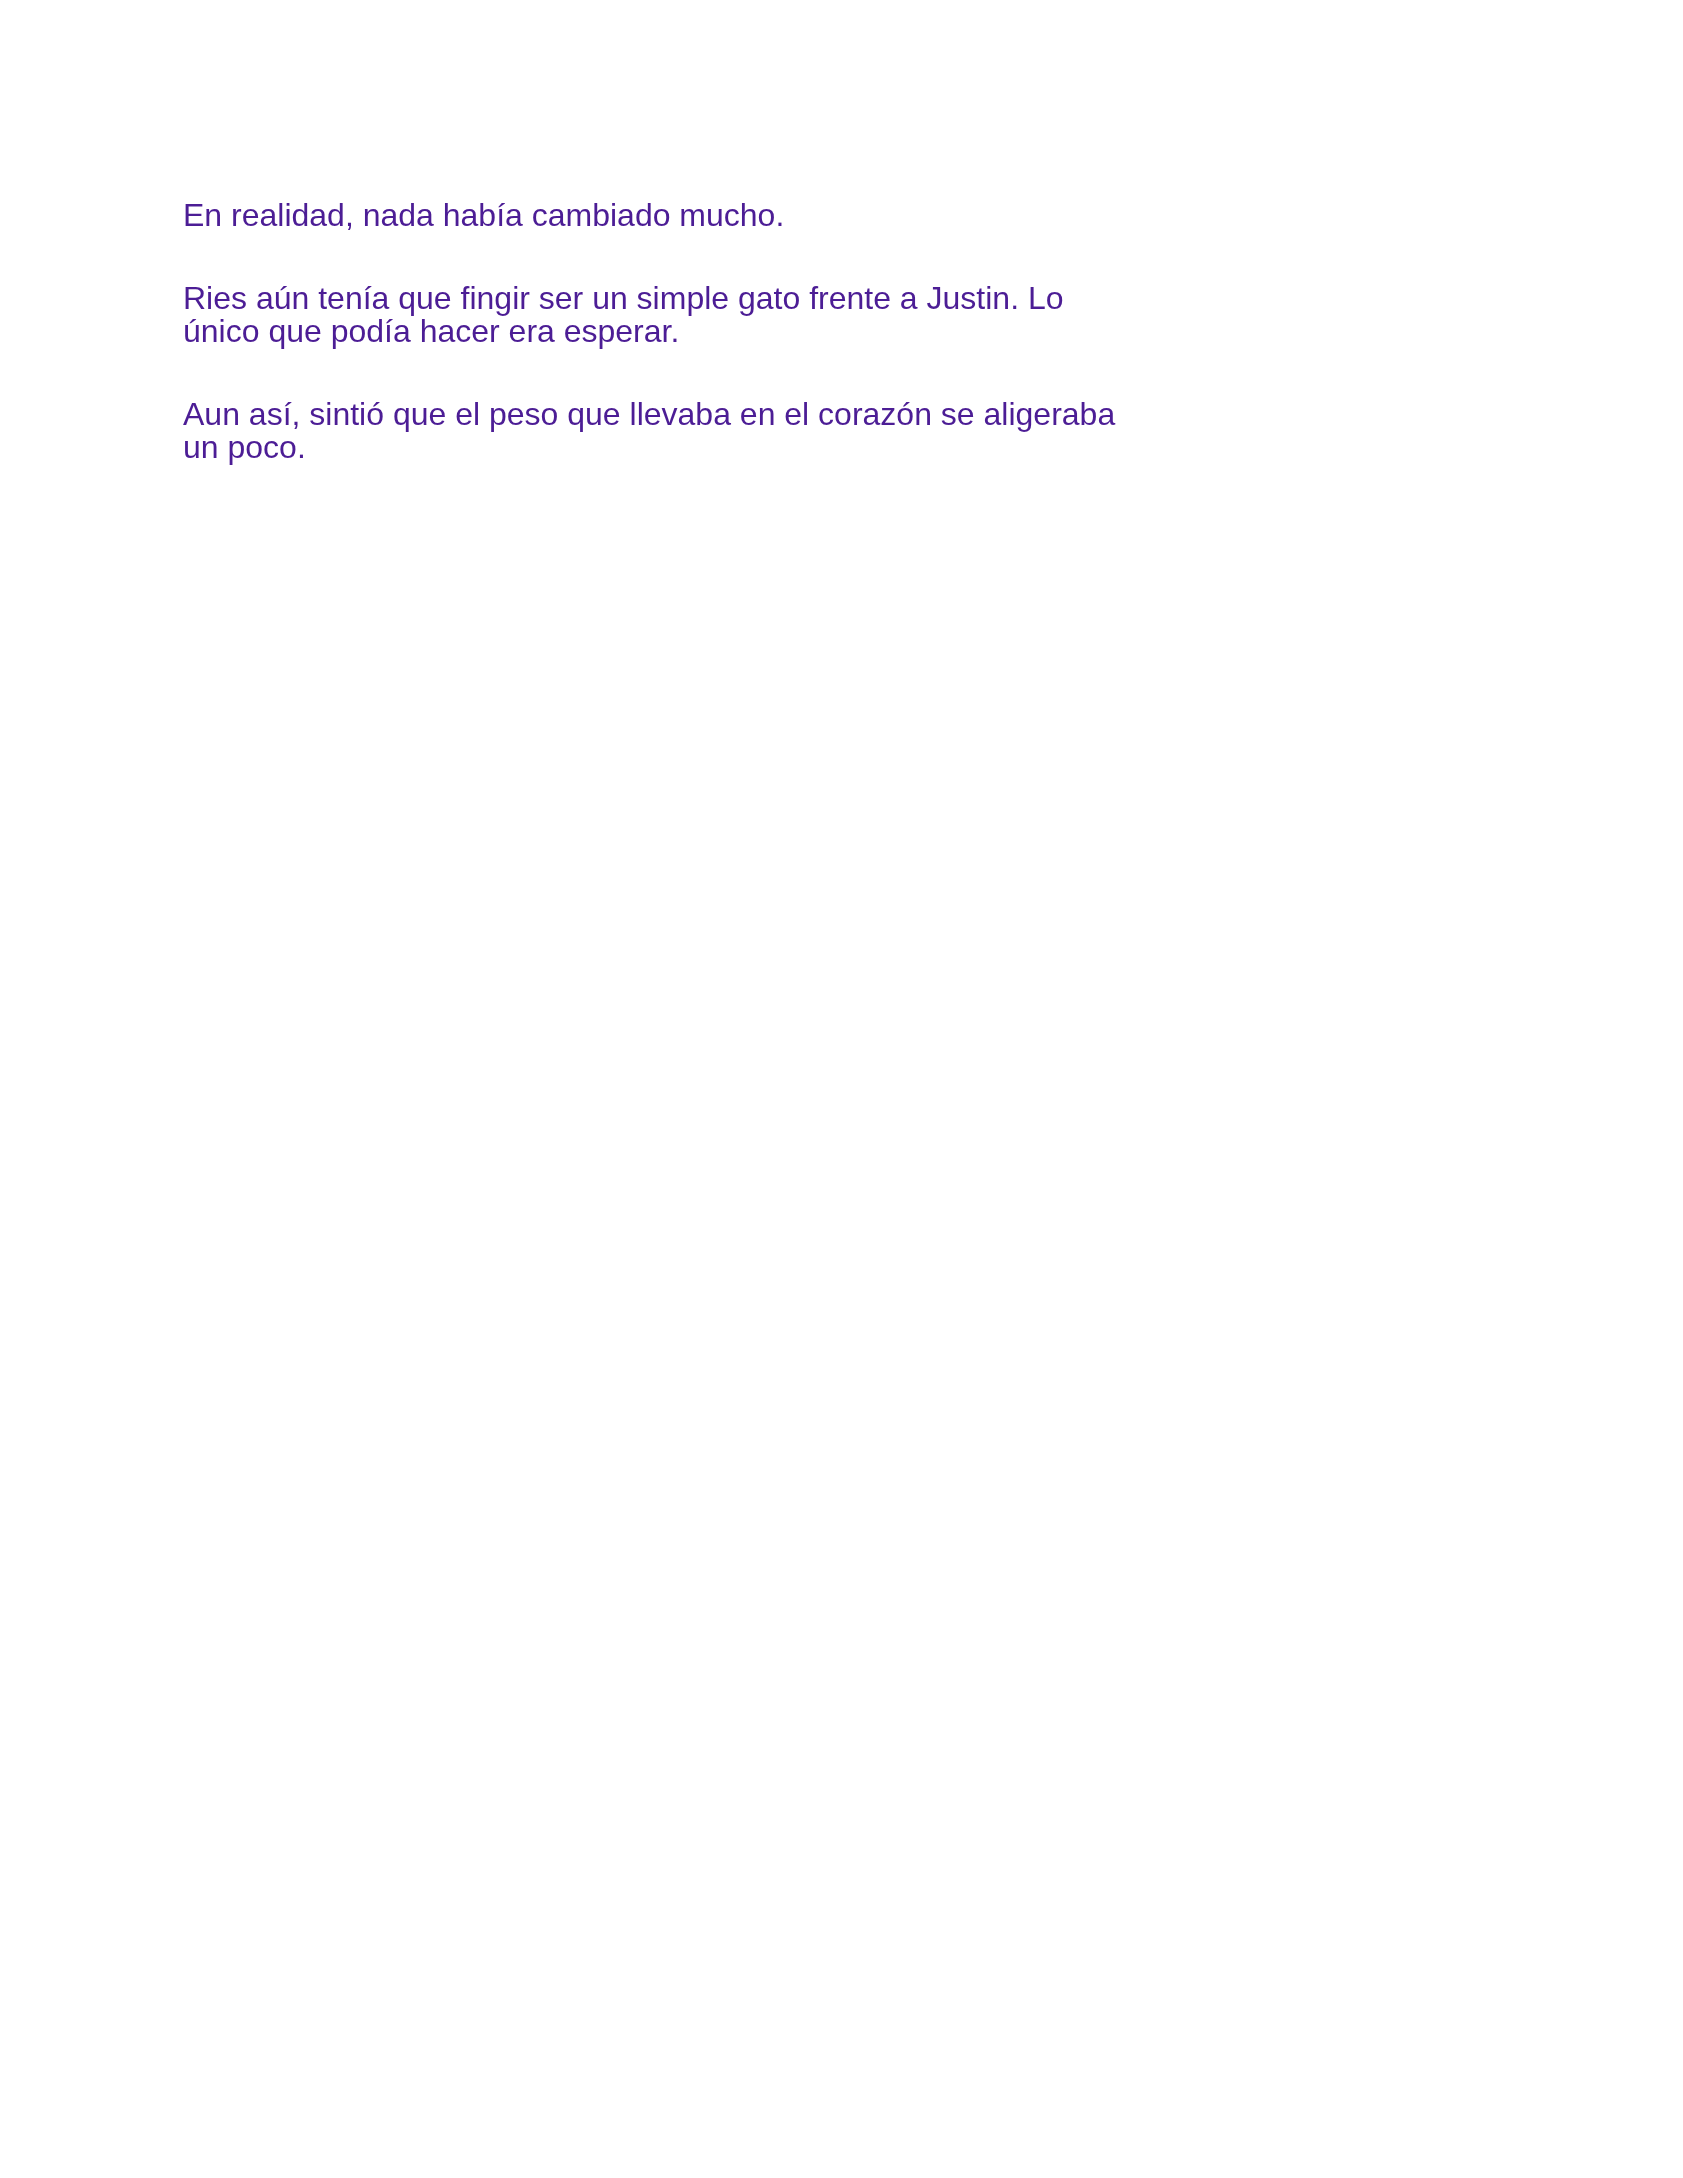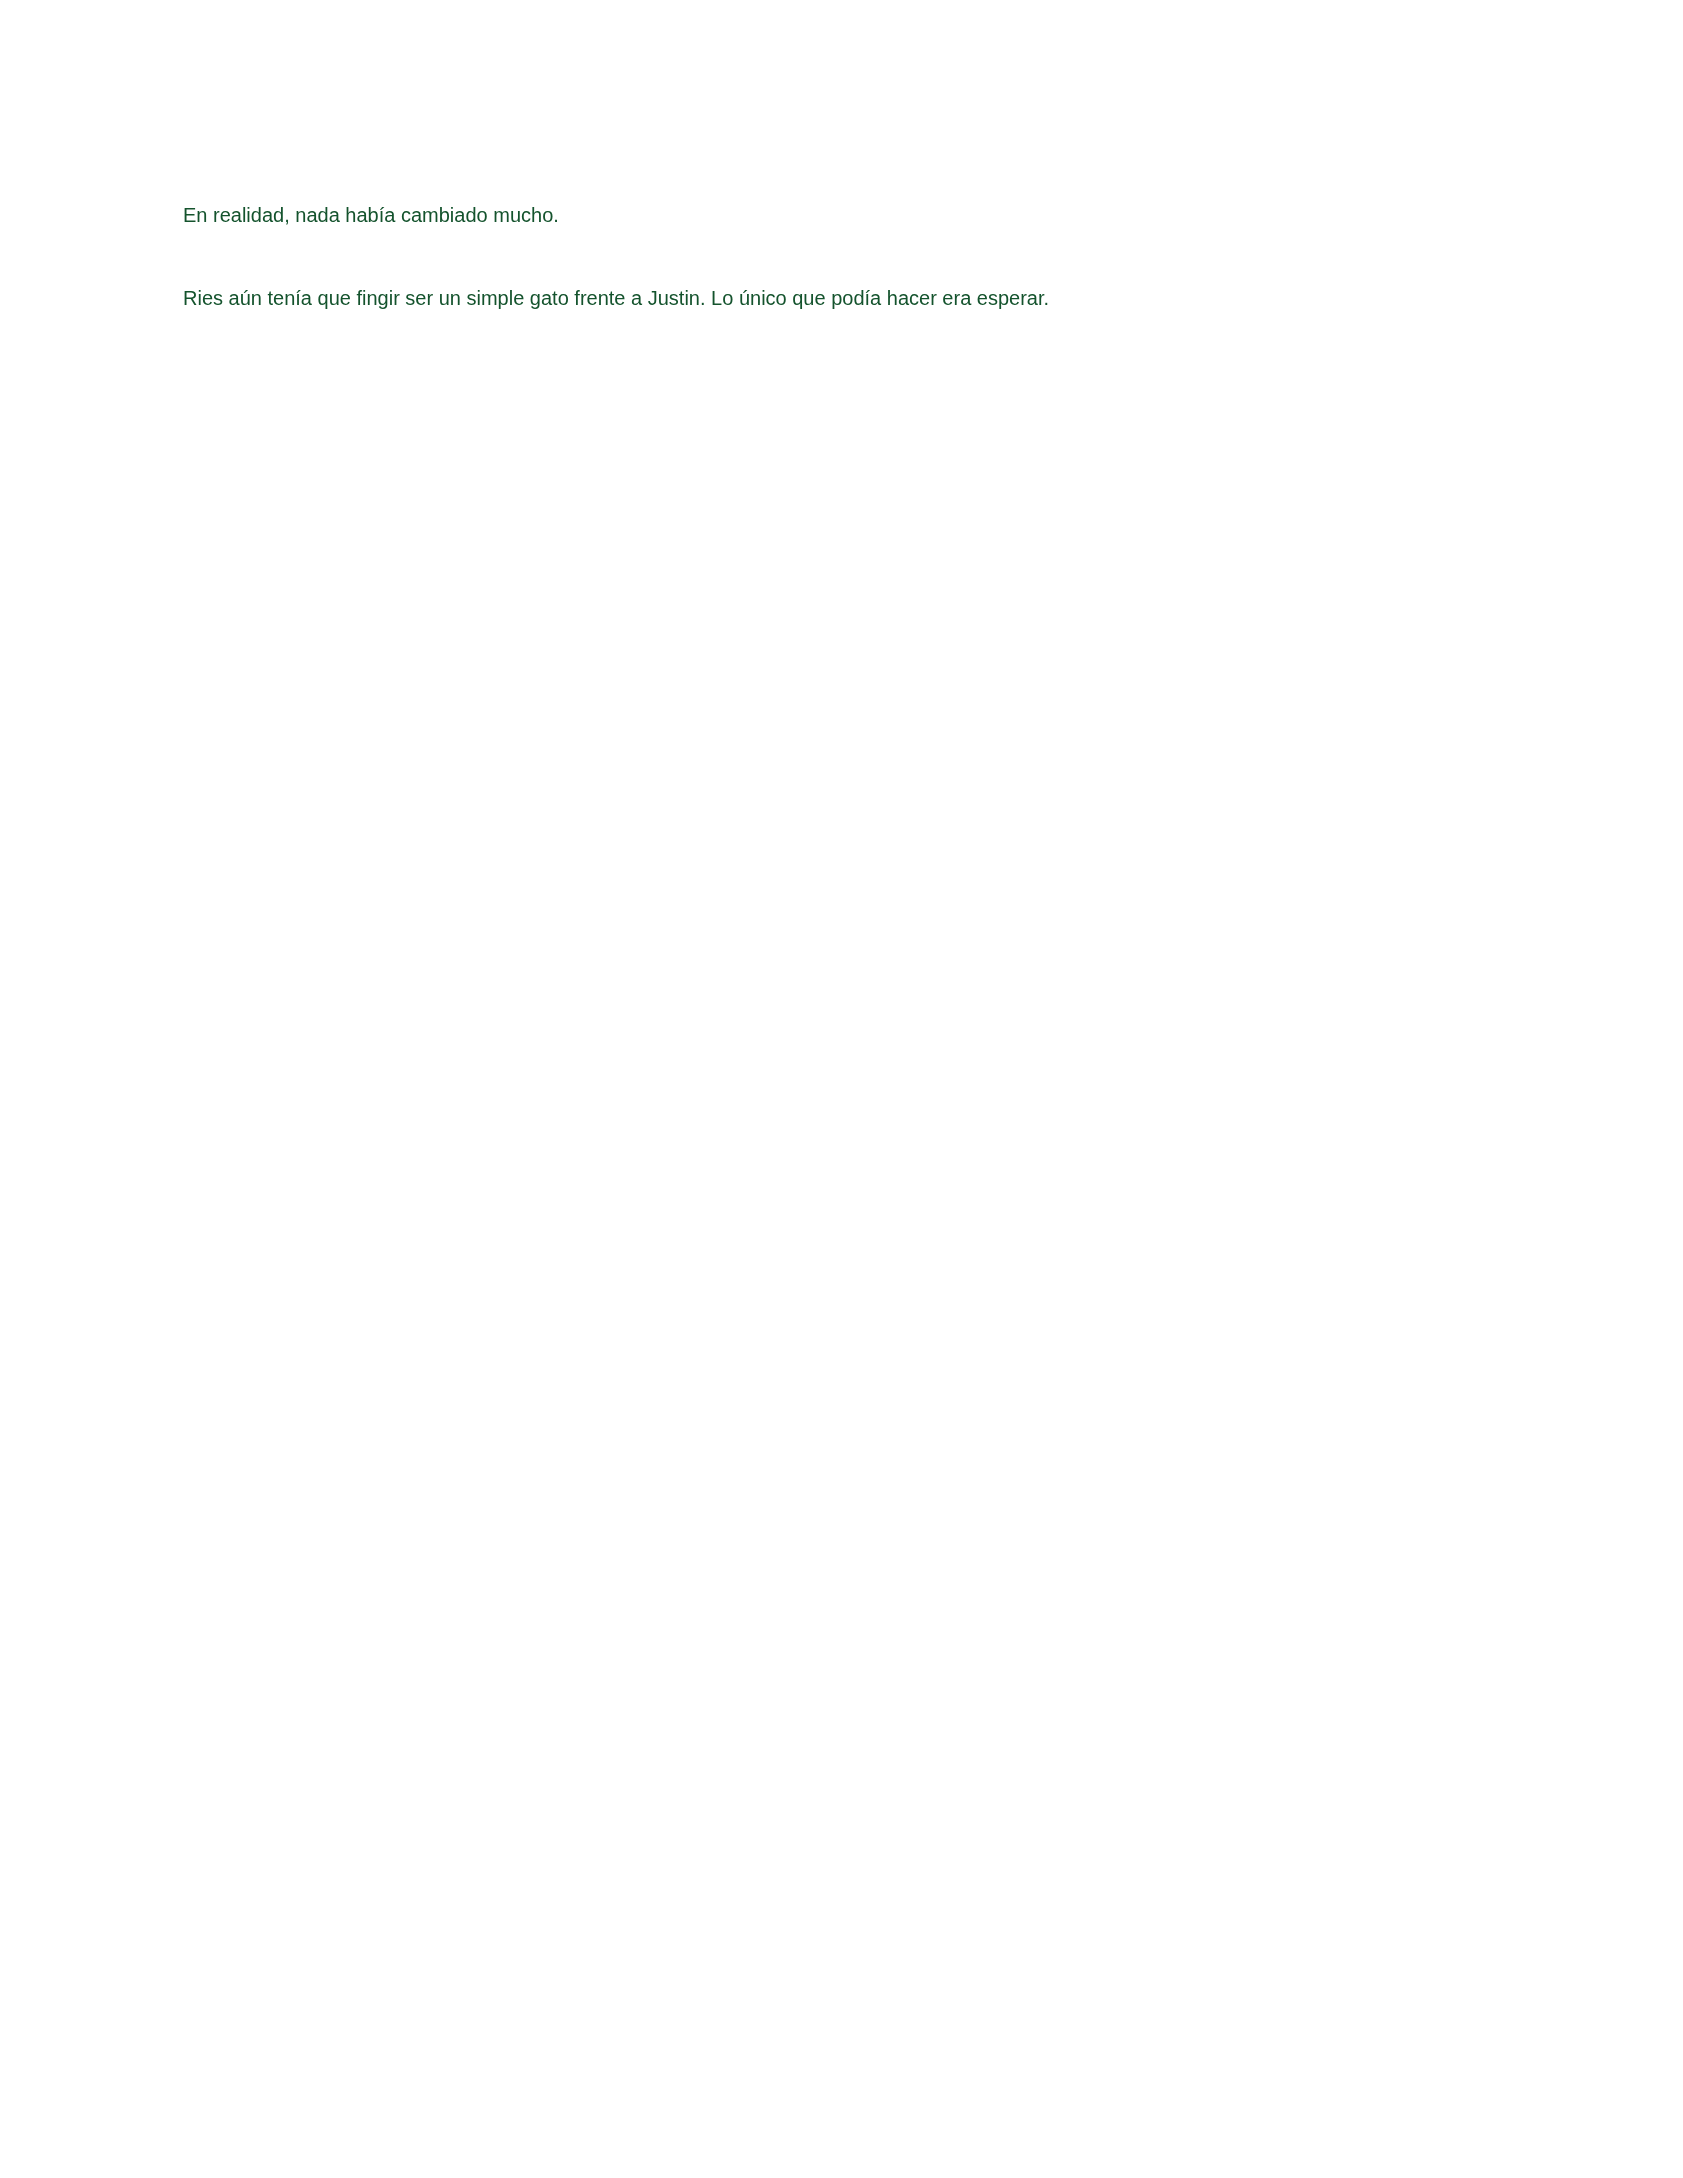--- a/index.html
+++ b/index.html
@@ -13,34 +13,35 @@
     height: 2178px;
     background: #ffffff;
     overflow: hidden;
     font-family: "Liberation Sans", "DejaVu Sans", sans-serif;
   }
   .doc-content {
     position: absolute;
     top: 199px;
     left: 183px;
     width: 941px;
-    color: #14532d;
-    font-size: 20px;
+    color: #4c1d95;
+    font-size: 32px;
     line-height: 33px;
   }
   .paragraph {
     margin: 0 0 50px 0;
     padding: 0;
   }
   .paragraph.italic {
     font-style: italic;
   }
 </style>
 </head>
 <body>
 
 <div class="page">
   <div class="doc-content">
     <p class="paragraph">En realidad, nada había cambiado mucho.</p>
     <p class="paragraph">Ries aún tenía que fingir ser un simple gato frente a Justin. Lo único que podía hacer era esperar.</p>
+    <p class="paragraph">Aun así, sintió que el peso que llevaba en el corazón se aligeraba un poco.</p>
   </div>
 </div>
 
 
 </body></html>

